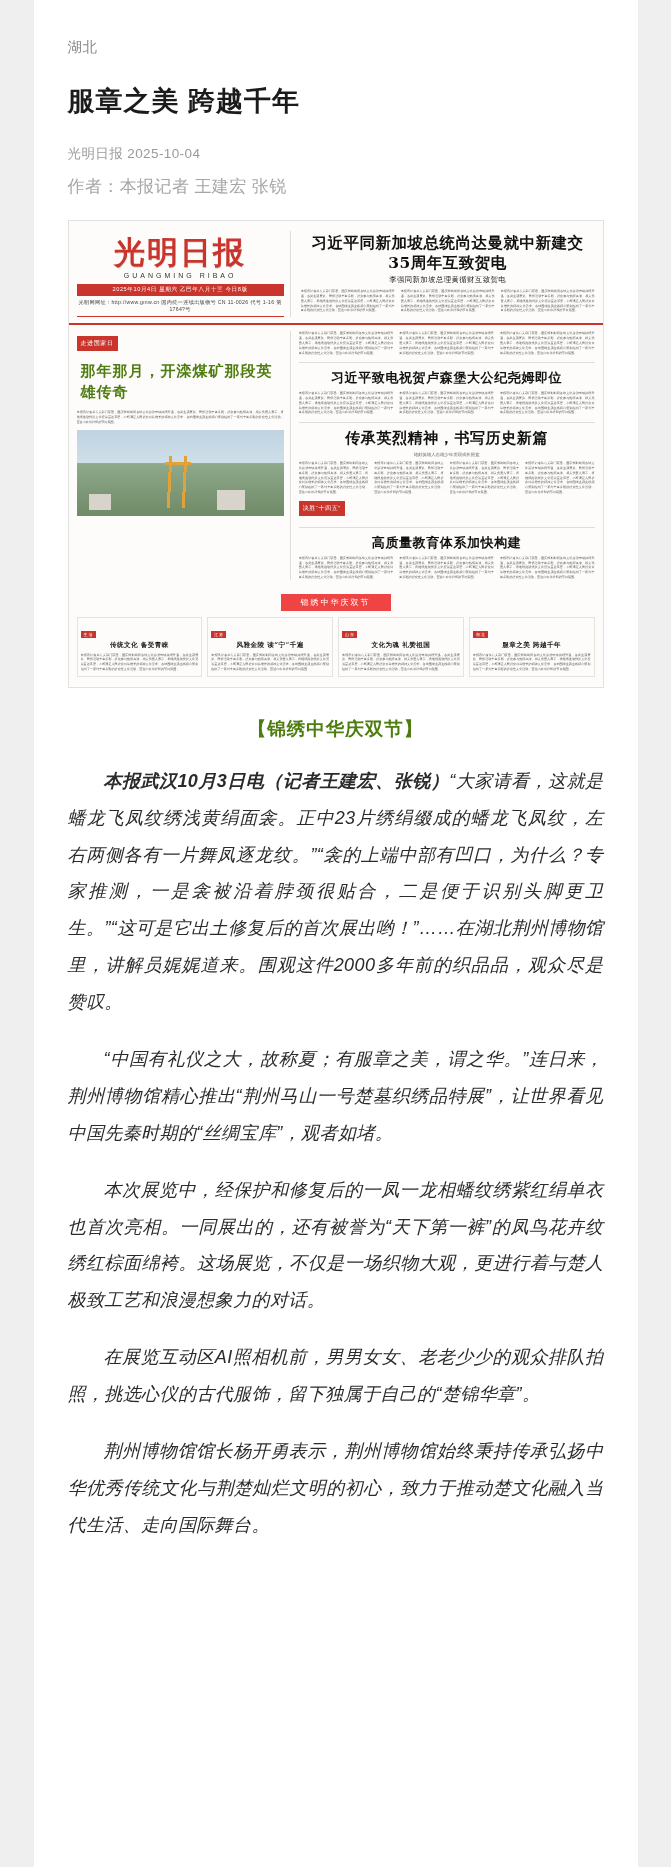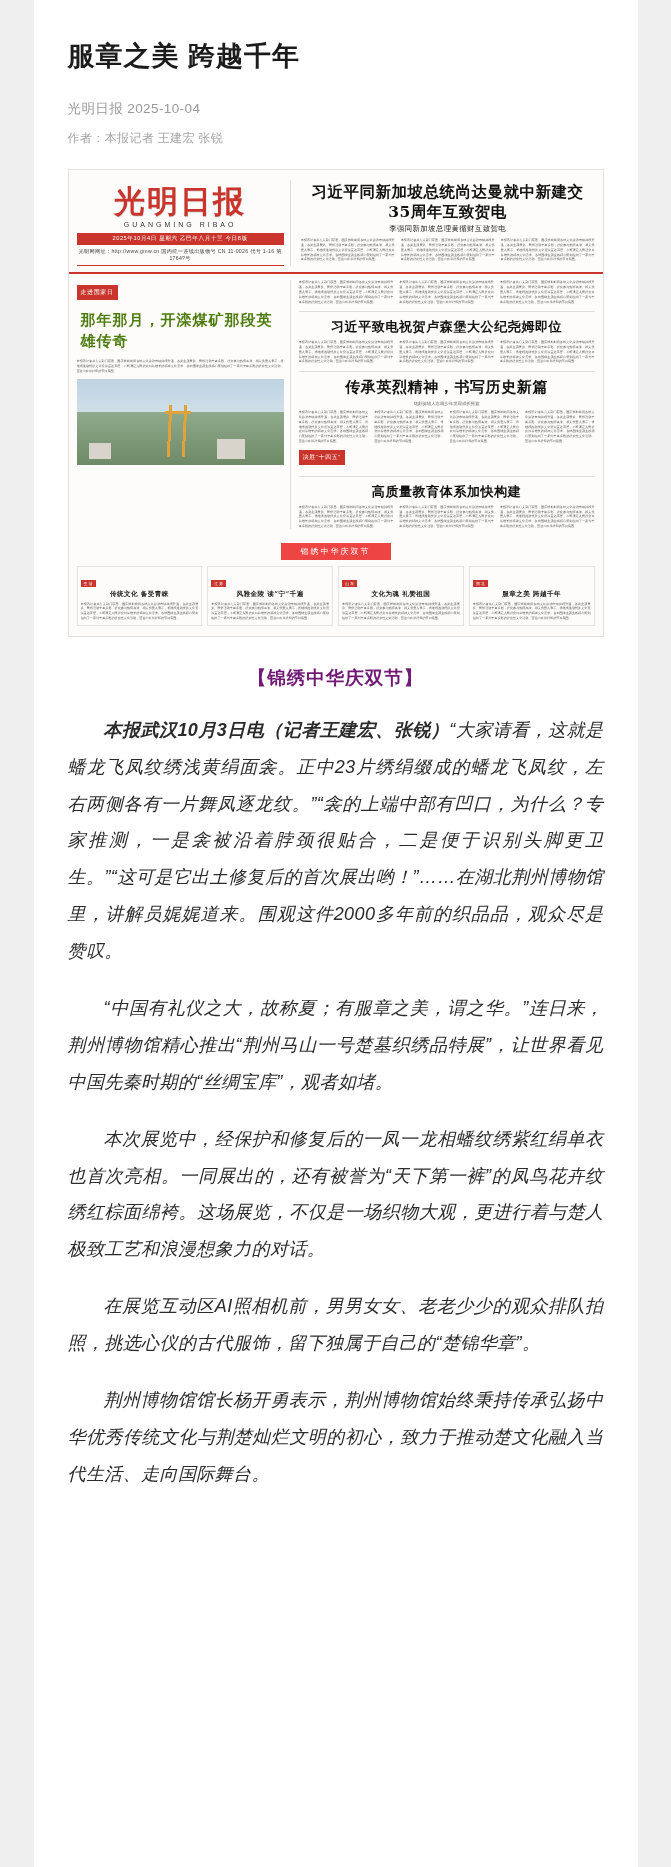--- a/index.html
+++ b/index.html
@@ -42,24 +42,23 @@
     line-height: 1.35;
   }
   .byline-row {
     color: #9a9a9a;
     font-size: 13.5px;
     margin: 0 0 12px 0;
     letter-spacing: 0.4px;
   }
   .author-row {
     color: #a6a6a6;
-    font-size: 12px;
+    font-size: 17px;
     margin: 0 0 22px 0;
     letter-spacing: 0.4px;
-    font-family: Liberation Serif, serif;
   }
 
   
   .paper {
     width: 100%;
     background: #fdfcfa;
     border: 1px solid #e3e1dd;
     box-sizing: border-box;
     padding: 0;
     margin: 0 0 18px 0;
@@ -264,21 +263,21 @@
     color: #1b1b1b;
     letter-spacing: 0.4px;
     margin-bottom: 3px;
   }
 
   
   .section-title {
     text-align: center;
     font-size: 18.5px;
     font-weight: 700;
-    color: #701a75;
+    color: #4d7c0f;
     letter-spacing: 1px;
     margin: 28px 0 22px 0;
   }
   .para {
     font-size: 18px;
     line-height: 2.05;
     color: #2b2b2b;
     text-align: justify;
     text-indent: 2em;
     margin: 4px 0 20px 0;
@@ -286,20 +285,21 @@
     font-style: italic;
   }
   .para b { font-weight: 700; }
 </style>
 </head>
 <body>
 
 <div class="page">
   <div class="sheet">
 
+    <div class="kicker">湖北</div>
 
     <h1 class="headline">服章之美 跨越千年</h1>
 
     <div class="byline-row">
       <span>光明日报</span>
       <span>2025-10-04</span>
     </div>
 
     <div class="author-row">作者：本报记者 王建宏 张锐</div>
 

